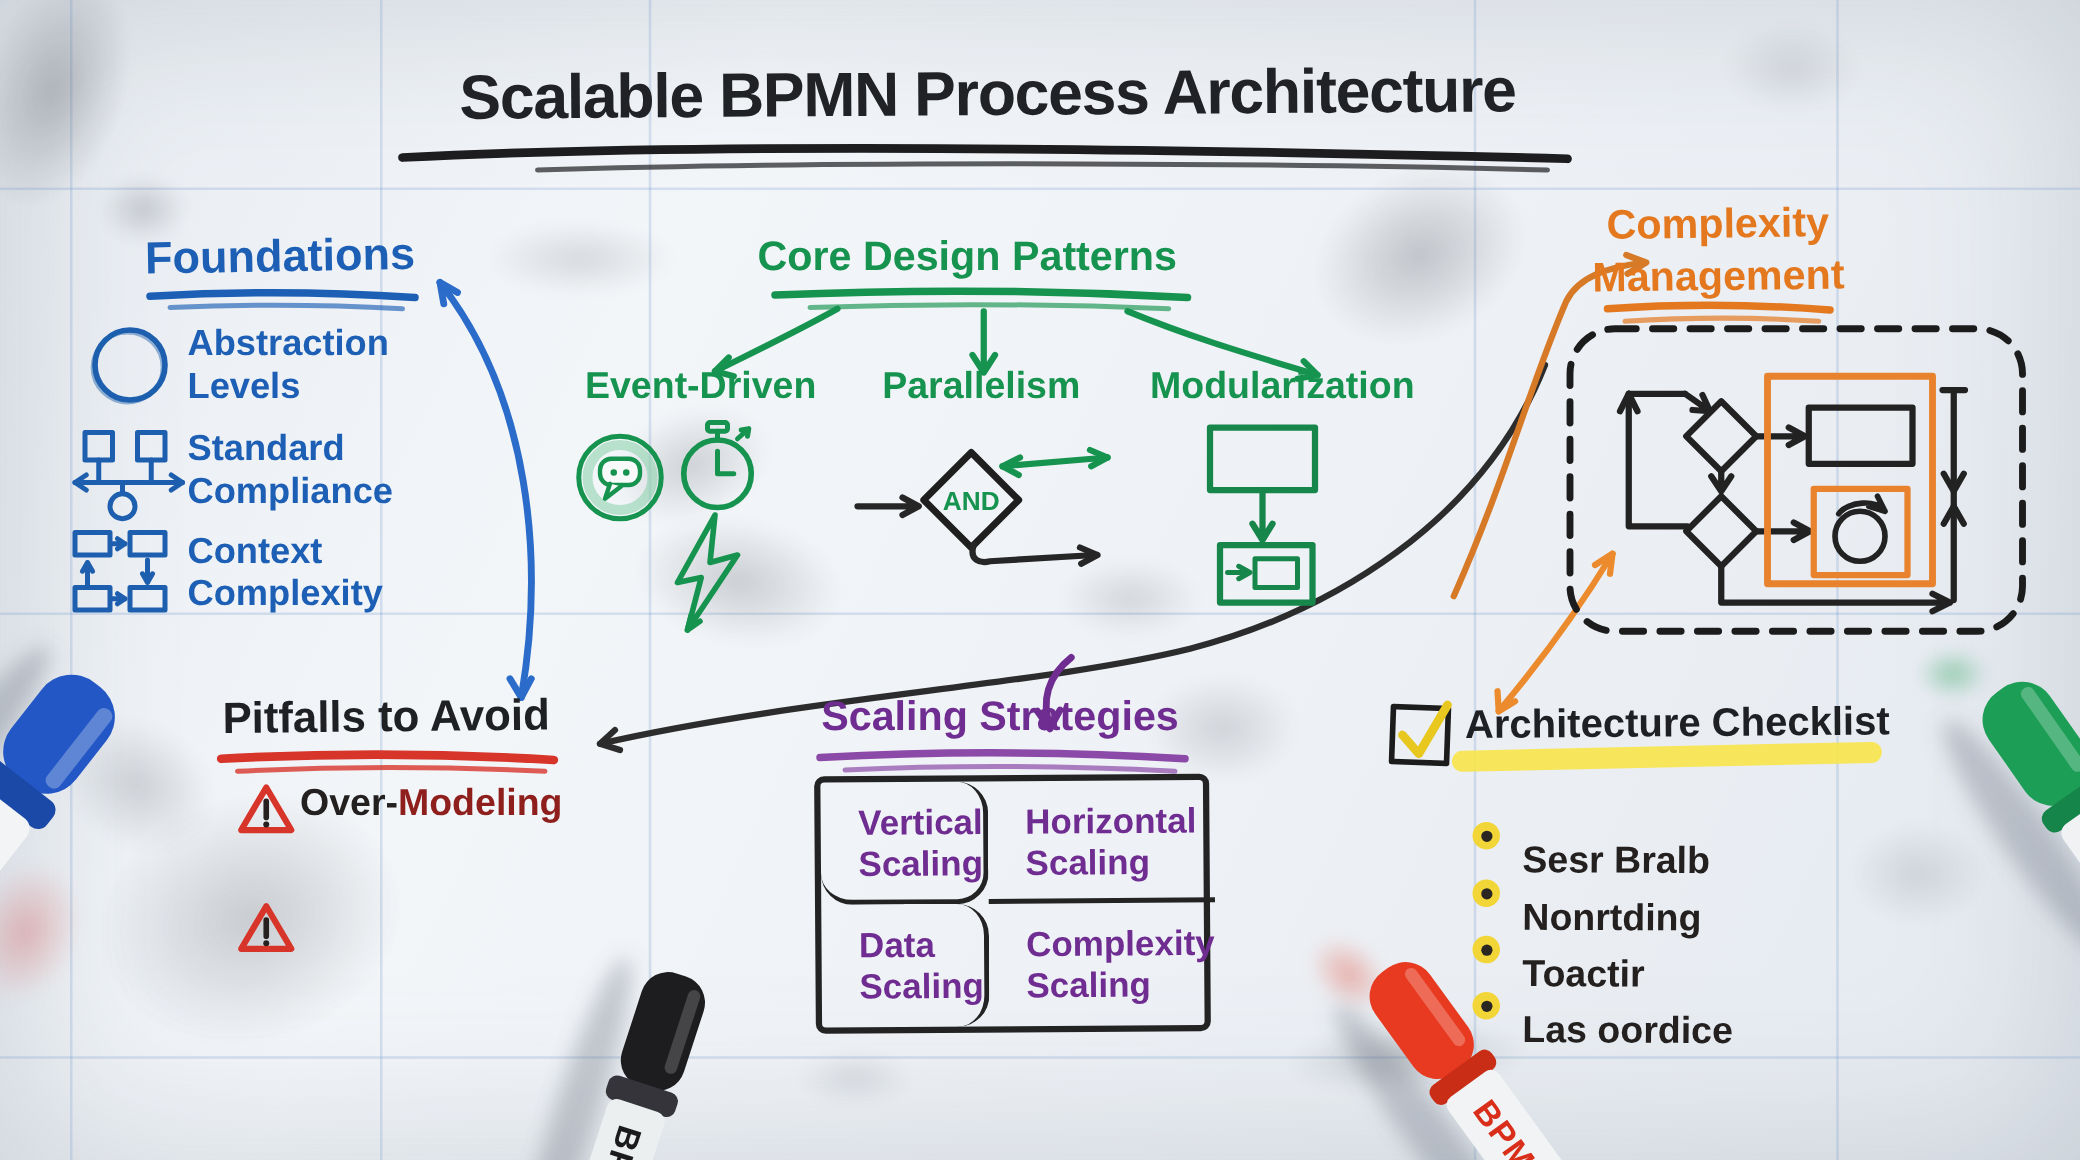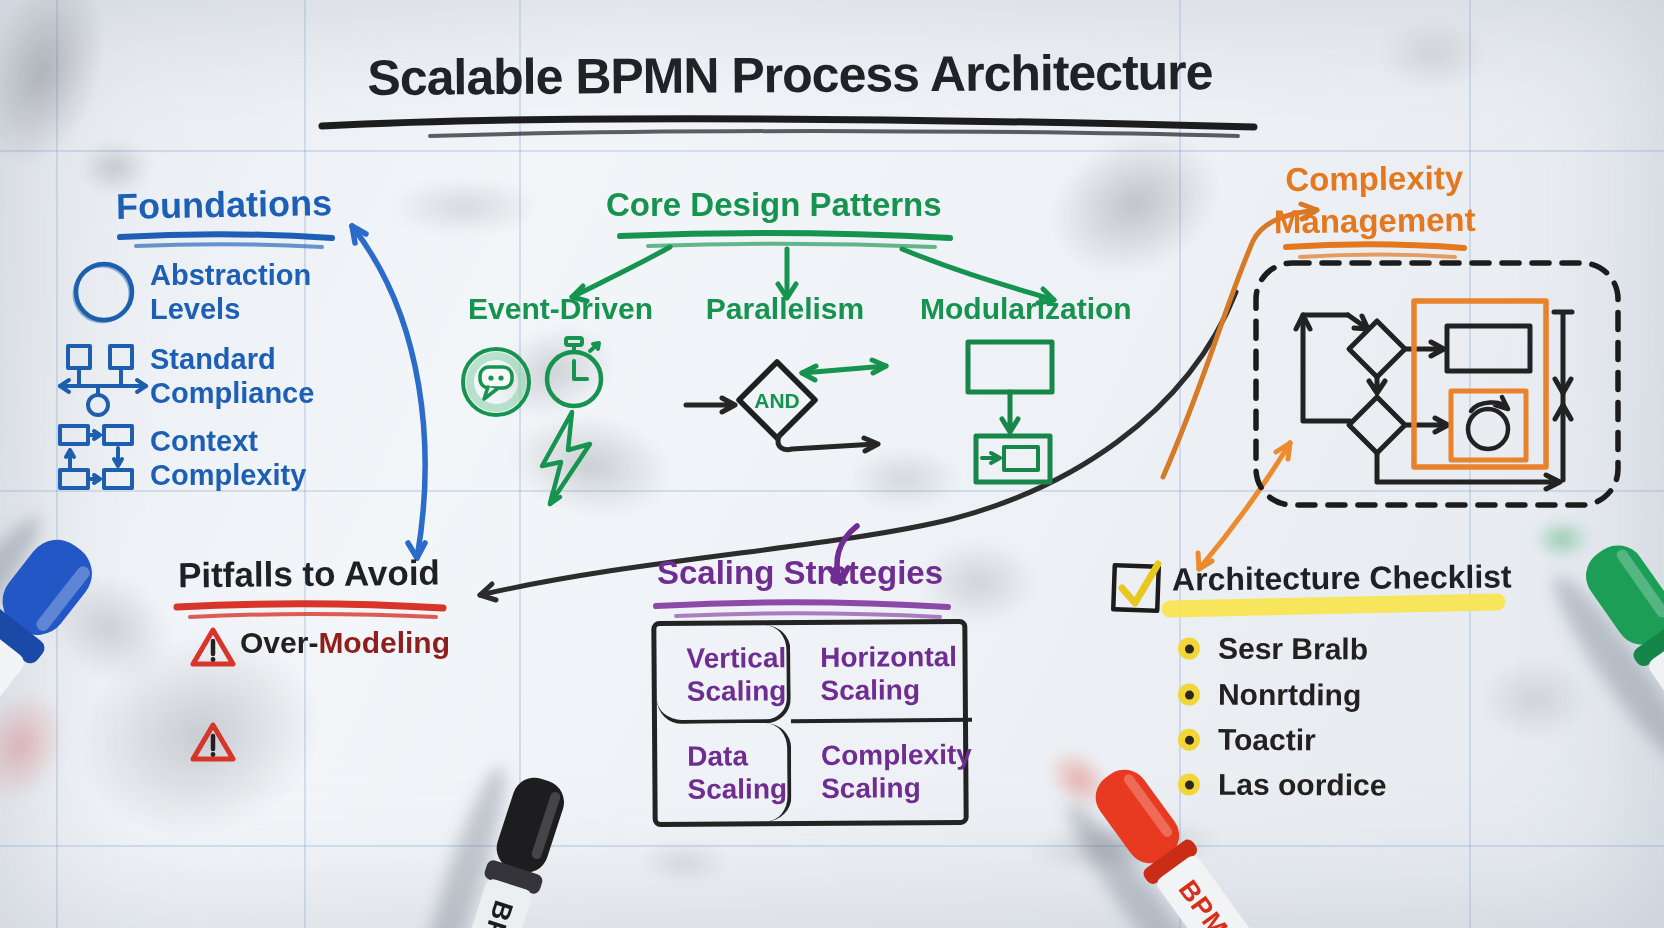--- a/index.html
+++ b/index.html
@@ -19,21 +19,21 @@
     color:#212226;letter-spacing:-1px;transform:rotate(-.4deg);}
   .sec-blue{color:#1c5fb5;} .sec-green{color:#15934f;} .sec-orange{color:#e4781f;}
   .sec-purple{color:#6f2d91;} .ink{color:#1f2023;}
   .f-label{font-size:29px;line-height:34px;color:#1c5fb5;}
   .pit-item{position:absolute;display:flex;gap:4px;}
   .pit-text{font-weight:bold;font-size:30px;color:#23201f;}
   .pit-red{color:#8e1f1c;}
   .chk-item{position:absolute;display:flex;align-items:center;gap:18px;transform:rotate(.3deg);}
   .bullet{width:22px;height:22px;border-radius:50%;background:#f2d537;position:relative;flex:0 0 auto;}
   .bullet::after{content:"";position:absolute;left:7px;top:7px;width:9px;height:9px;border-radius:50%;background:#2a2622;}
-  .chk-text{font-weight:bold;font-size:30px;color:#23201f;}
+  .chk-text{font-weight:bold;font-size:30px;color:#23201f;margin-top:40px;}
   #scale-table{position:absolute;left:652px;top:620px;width:306px;height:196px;
     border:5px solid #232323;border-radius:8px;transform:rotate(-.4deg);
     display:grid;grid-template-columns:1fr 1.07fr;grid-template-rows:1fr 1fr;}
   #scale-table .cell{padding:16px 0 0 30px;font-weight:bold;font-size:28px;line-height:33px;color:#6f2d91;}
   #scale-table .cell.br{border-right:4px solid #232323;border-radius:25px;}
   #scale-table .cell.bb{border-bottom:4px solid #232323;}
   svg text{font-family:"Liberation Sans","DejaVu Sans",sans-serif;}
 </style>
 </head>
 <body>

